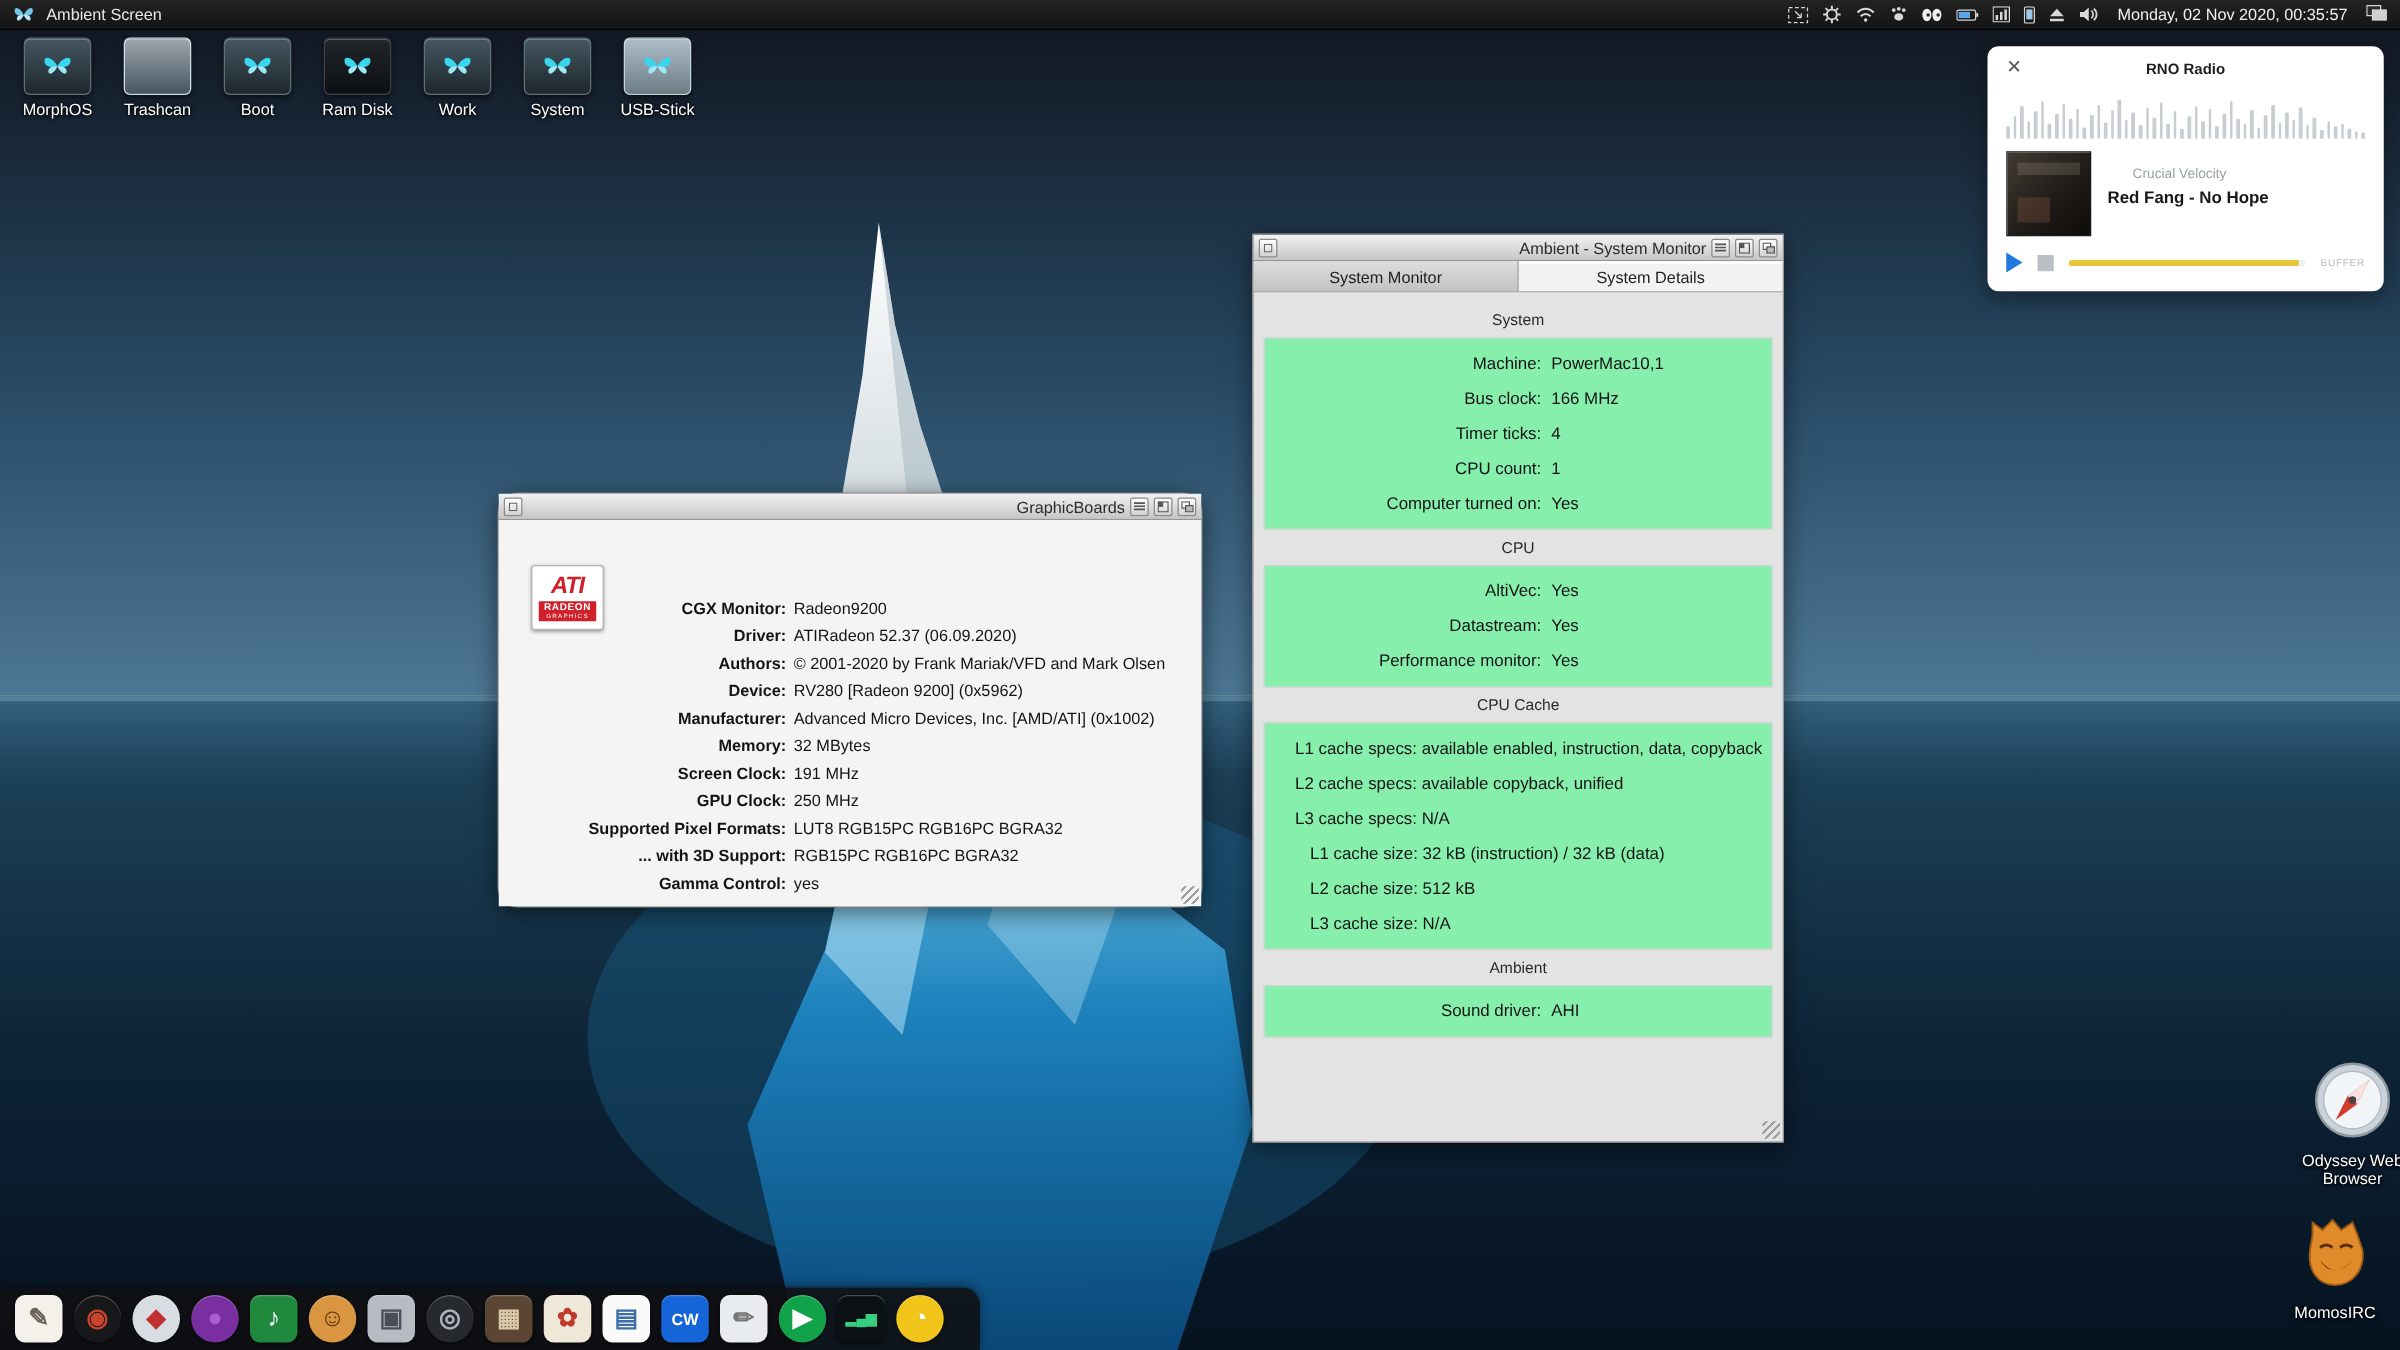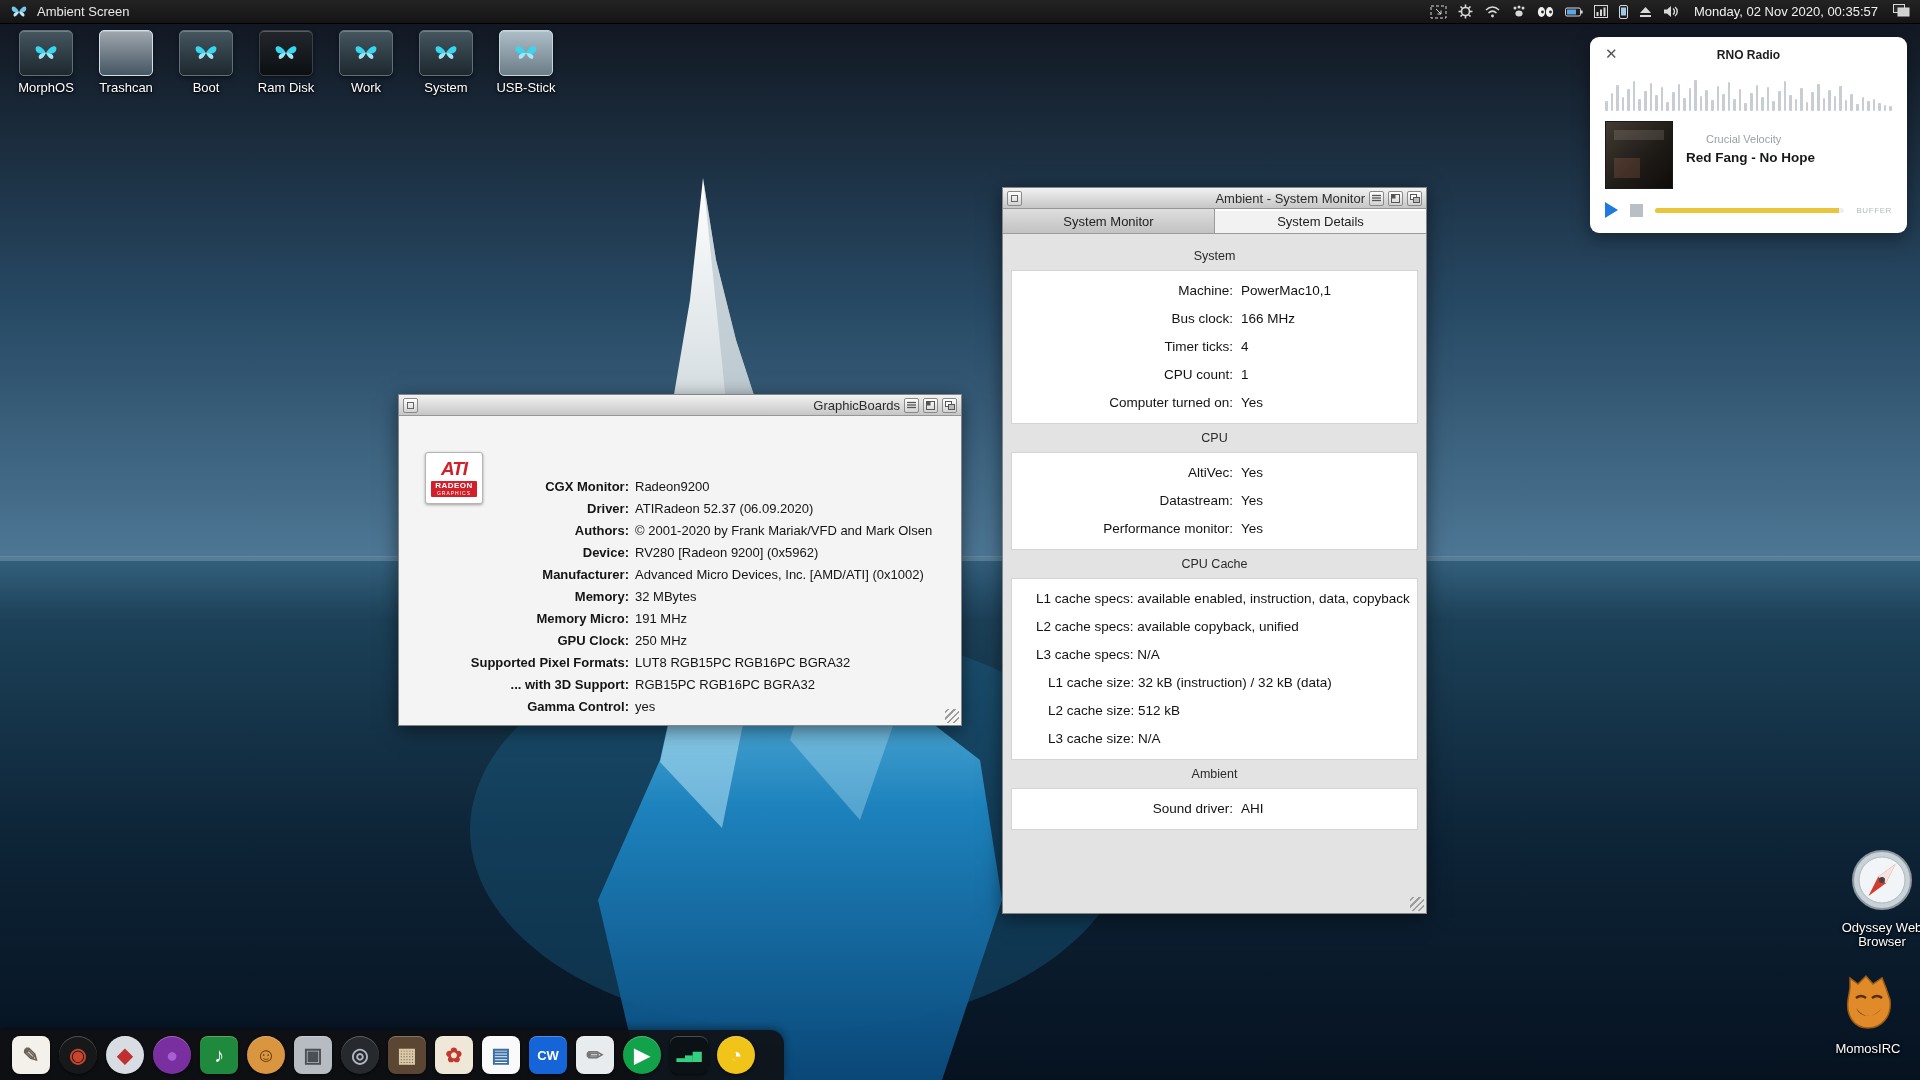--- a/index.html
+++ b/index.html
@@ -92,21 +92,21 @@
     background:linear-gradient(#ffffff,#d2d2d2); cursor:pointer;
     display:flex; align-items:center; justify-content:center;
   }
   .wbtn svg { display:block; }
   .grip {
     position:absolute; right:2px; bottom:2px; width:14px; height:14px; cursor:nwse-resize;
     background:repeating-linear-gradient(315deg, transparent 0 3px, #9c9c9c 3px 4.5px);
   }
 
   
-  .gb-window { left:398px; top:394px; width:564px; height:332px; }
+  .gb-window { left:398px; top:394px; width:564px; height:332px;border-radius:16px; }
   .gb-body { position:relative; height:calc(100% - 21px); background:#f4f4f4; }
   .ati-logo {
     position:absolute; left:26px; top:36px; width:58px; height:52px;
     background:#fff; border:1px solid #b5b5b5; border-radius:3px;
     display:flex; flex-direction:column; align-items:center; justify-content:center;
     box-shadow:0 1px 3px rgba(0,0,0,.35);
   }
   .ati-word { color:#d0202a; font-weight:bold; font-style:italic; font-size:19px; line-height:1; letter-spacing:-1px; }
   .ati-bar  { margin-top:3px; background:#d0202a; color:#fff; padding:1px 4px; text-align:center; border-radius:1px; }
   .ati-bar .l1 { font-size:8px; font-weight:bold; line-height:1.1; letter-spacing:.5px; }
@@ -121,21 +121,21 @@
   .tabs { display:flex; height:25px; background:#cdcdcd; border-bottom:1px solid #9b9b9b; }
   .tab {
     flex:1; display:flex; align-items:center; justify-content:center;
     font-size:13px; color:#222; cursor:pointer;
     background:linear-gradient(#dedede,#c2c2c2); border-right:1px solid #9b9b9b;
   }
   .tab:last-child { border-right:none; }
   .tab.active { background:#f2f2f2; box-shadow:inset 0 2px 0 #fff; font-weight:normal; }
   .mon-content { height:calc(100% - 46px); background:#e3e3e3; padding:8px 8px 0 8px; overflow:hidden; }
   .mon-header { text-align:center; font-size:12.5px; color:#2a2a2a; padding:7px 0; }
-  .mon-panel { background:#ffffff; border:1px solid #d4d4d4; padding:6px 0; }
+  .mon-panel { background:#86efac; border:1px solid #d4d4d4; padding:6px 0; }
   .mon-row { height:28px; line-height:28px; font-size:13.5px; color:#131313; white-space:nowrap; }
   .mon-row.pairs { display:grid; grid-template-columns:221px 1fr; column-gap:8px; }
   .mon-row.pairs .lbl { text-align:right; }
   .mon-row.leftrow { padding-left:24px; }
   .mon-row.leftrow.indent { padding-left:36px; }
 
   
   .dock {
     position:absolute; left:0; bottom:0; width:784px; height:50px; z-index:30;
     background:rgba(16,16,18,.9); border-top-right-radius:14px;
@@ -515,21 +515,21 @@
   </div>
         <div class="gb-row">
     <div class="gb-label">Manufacturer:</div>
     <div class="gb-value">Advanced Micro Devices, Inc. [AMD/ATI] (0x1002)</div>
   </div>
         <div class="gb-row">
     <div class="gb-label">Memory:</div>
     <div class="gb-value">32 MBytes</div>
   </div>
         <div class="gb-row">
-    <div class="gb-label">Memory Micro:</div>
+    <div class="gb-label">Screen Clock:</div>
     <div class="gb-value">191 MHz</div>
   </div>
         <div class="gb-row">
     <div class="gb-label">GPU Clock:</div>
     <div class="gb-value">250 MHz</div>
   </div>
         <div class="gb-row">
     <div class="gb-label">Supported Pixel Formats:</div>
     <div class="gb-value">LUT8 RGB15PC RGB16PC BGRA32</div>
   </div>

